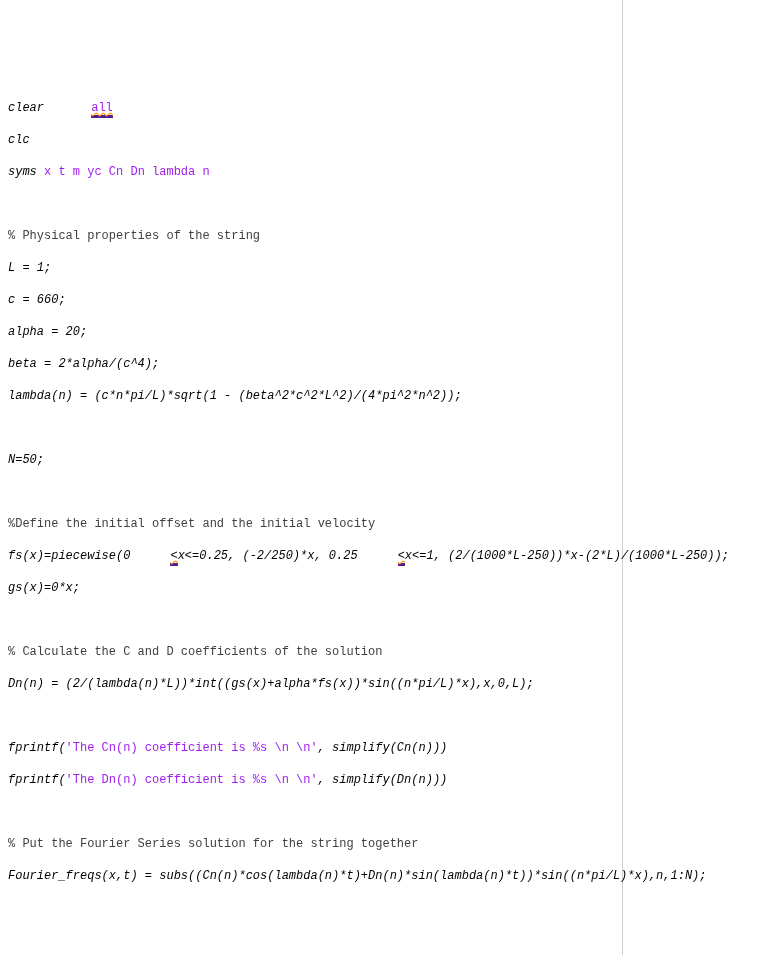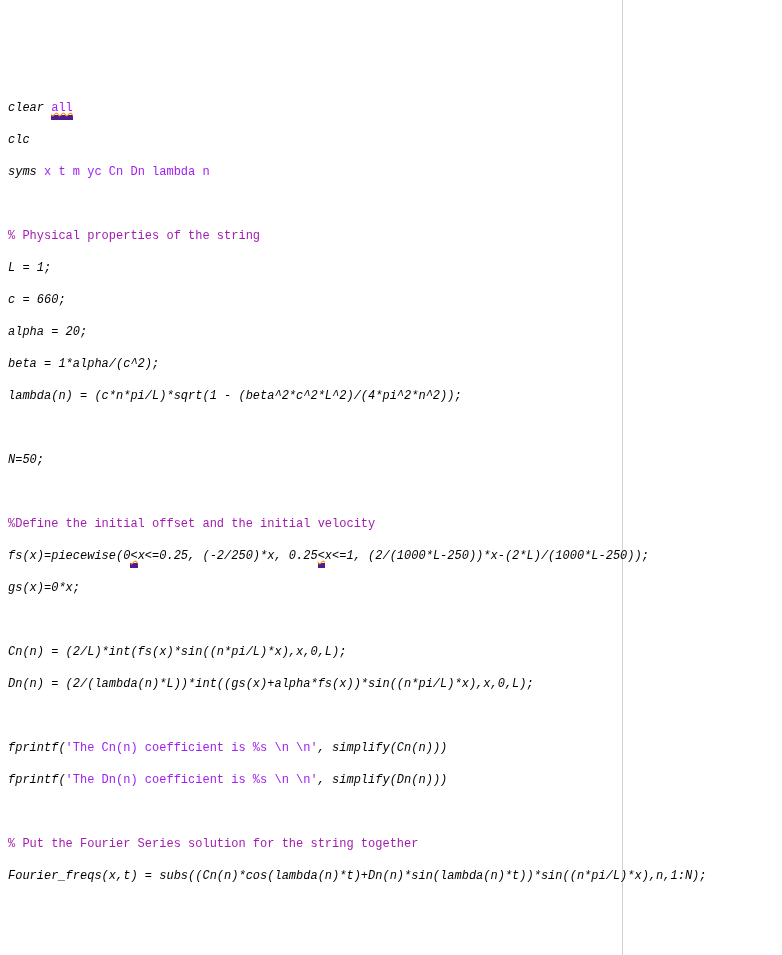--- a/index.html
+++ b/index.html
@@ -10,26 +10,27 @@
     font-size: 12px;
     line-height: 16px;
     color: #000000;
     white-space: pre;
     width: 782px;
     box-sizing: border-box;
     position: relative;
   }       
   .cmd { color: #000000; font-style: italic; }      
   .str { color: #a020f0; }      
-  .com { color: #a21caf; }      
+  .com { color: #404040; }      
   .warn {
-    border-bottom: 5px solid #4c1d95;
+    border-bottom: 3px solid #4c1d95;
     text-decoration-line: underline;
     text-decoration-style: wavy;
     text-decoration-color: #ff8c00;
+    margin-left: 40px;
   }
   .vr {
     position: absolute;
     top: 0;
     left: 622px;
     width: 0;
     height: 956px;
     border-left: 1px solid #d0d0d0;
   }
   .line { position: relative; padding-left: 4px; }
@@ -42,30 +43,30 @@
 <div class="vr"></div>
 <div>
 <div class="line"><span class="cmd">clear </span><span class="str warn">all</span></div>
 <div class="line"><span class="cmd">clc</span></div>
 <div class="line"><span class="cmd">syms </span><span class="str">x t m yc Cn Dn lambda n</span></div>
 <div class="line"> </div>
 <div class="line"><span class="com">% Physical properties of the string</span></div>
 <div class="line"><span class="cmd">L = 1;</span></div>
 <div class="line"><span class="cmd">c = 660;</span></div>
 <div class="line"><span class="cmd">alpha = 20;</span></div>
-<div class="line"><span class="cmd">beta = 1*alpha/(c^2);</span></div>
+<div class="line"><span class="cmd">beta = 2*alpha/(c^4);</span></div>
 <div class="line"><span class="cmd">lambda(n) = (c*n*pi/L)*sqrt(1 - (beta^2*c^2*L^2)/(4*pi^2*n^2));</span></div>
 <div class="line"> </div>
 <div class="line"><span class="cmd">N=50;</span></div>
 <div class="line"> </div>
 <div class="line"><span class="com">%Define the initial offset and the initial velocity</span></div>
 <div class="line"><span class="cmd">fs(x)=piecewise(0</span><span class="cmd warn">&lt;</span><span class="cmd">x&lt;=0.25, (-2/250)*x, 0.25</span><span class="cmd warn">&lt;</span><span class="cmd">x&lt;=1, (2/(1000*L-250))*x-(2*L)/(1000*L-250));</span></div>
 <div class="line"><span class="cmd">gs(x)=0*x;</span></div>
 <div class="line"> </div>
-<div class="line"><span class="cmd">Cn(n) = (2/L)*int(fs(x)*sin((n*pi/L)*x),x,0,L);</span></div>
+<div class="line"><span class="com">% Calculate the C and D coefficients of the solution</span></div>
 <div class="line"><span class="cmd">Dn(n) = (2/(lambda(n)*L))*int((gs(x)+alpha*fs(x))*sin((n*pi/L)*x),x,0,L);</span></div>
 <div class="line"> </div>
 <div class="line"><span class="cmd">fprintf(</span><span class="str">'The Cn(n) coefficient is %s \n \n'</span><span class="cmd">, simplify(Cn(n)))</span></div>
 <div class="line"><span class="cmd">fprintf(</span><span class="str">'The Dn(n) coefficient is %s \n \n'</span><span class="cmd">, simplify(Dn(n)))</span></div>
 <div class="line"> </div>
 <div class="line"><span class="com">% Put the Fourier Series solution for the string together</span></div>
 <div class="line"><span class="cmd">Fourier_freqs(x,t) = subs((Cn(n)*cos(lambda(n)*t)+Dn(n)*sin(lambda(n)*t))*sin((n*pi/L)*x),n,1:N);</span></div>
 
 
 

